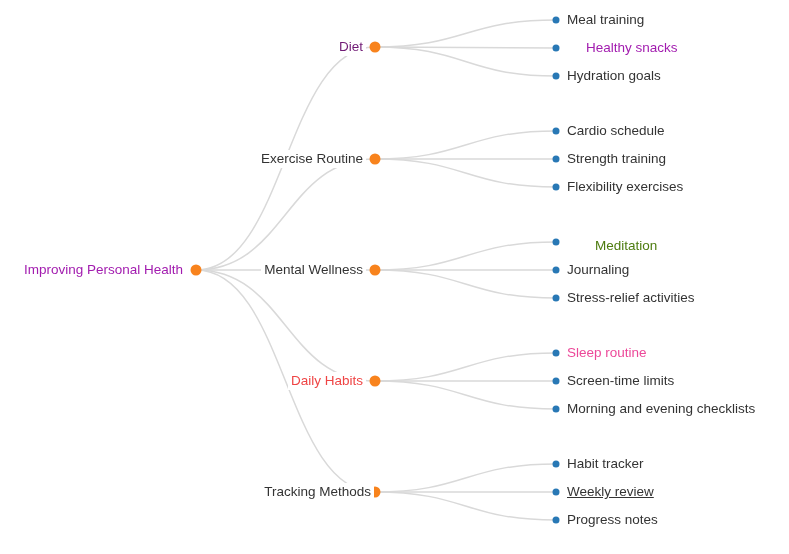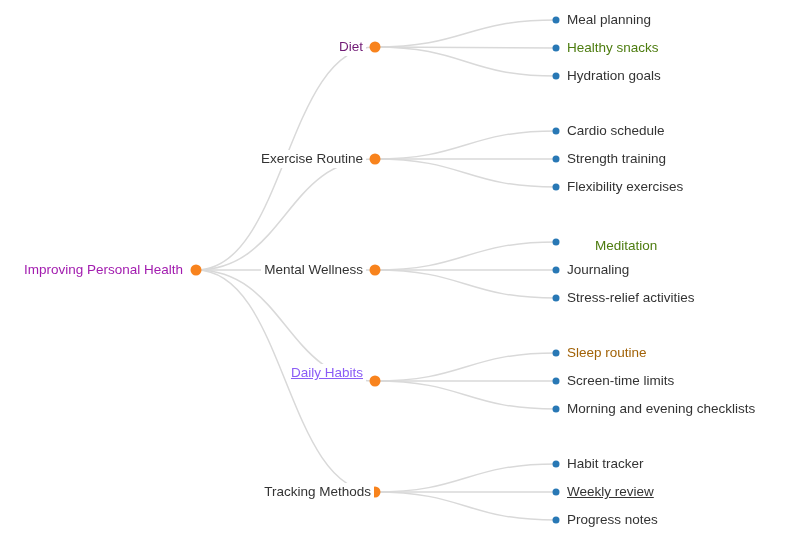--- a/index.html
+++ b/index.html
@@ -75,32 +75,32 @@
       <circle cx="556" cy="353" r="3.5" fill="#2878b5"></circle>
       <circle cx="556" cy="381" r="3.5" fill="#2878b5"></circle>
       <circle cx="556" cy="409" r="3.5" fill="#2878b5"></circle>
       <circle cx="375" cy="492" r="5.5" fill="#f8831d"></circle>
       <circle cx="556" cy="464" r="3.5" fill="#2878b5"></circle>
       <circle cx="556" cy="492" r="3.5" fill="#2878b5"></circle>
       <circle cx="556" cy="520" r="3.5" fill="#2878b5"></circle>
     </svg>
 <div class="node-label anchor-right" style="right: 603px; top: 270px; color: #a21caf;">Improving Personal Health</div>
     <div class="node-label anchor-right" style="right: 423px; top: 47px; color: #701a75;">Diet</div>
-    <div class="node-label" style="left: 564px; top: 20px; color: rgb(51, 51, 51);">Meal planning</div>
-    <div class="node-label" style="left: 564px; top: 48px; color: #4d7c0f;">Healthy snacks</div>
+    <div class="node-label" style="left: 564px; top: 20px; color: rgb(51, 51, 51);">Meal training</div>
+    <div class="node-label" style="left: 583px; top: 48px; color: #a21caf;">Healthy snacks</div>
     <div class="node-label" style="left: 564px; top: 76px; color: rgb(51, 51, 51);">Hydration goals</div>
     <div class="node-label anchor-right" style="right: 423px; top: 159px; color: rgb(51, 51, 51);">Exercise Routine</div>
     <div class="node-label" style="left: 564px; top: 131px; color: rgb(51, 51, 51);">Cardio schedule</div>
     <div class="node-label" style="left: 564px; top: 159px; color: rgb(51, 51, 51);">Strength training</div>
     <div class="node-label" style="left: 564px; top: 187px; color: rgb(51, 51, 51);">Flexibility exercises</div>
     <div class="node-label anchor-right" style="right: 423px; top: 270px; color: rgb(51, 51, 51);">Mental Wellness</div>
     <div class="node-label" style="left: 564px; top: 246px; color: #4d7c0f; margin-left: 28px;">Meditation</div>
     <div class="node-label" style="left: 564px; top: 270px; color: rgb(51, 51, 51);">Journaling</div>
     <div class="node-label" style="left: 564px; top: 298px; color: rgb(51, 51, 51);">Stress-relief activities</div>
-    <div class="node-label anchor-right" style="right: 423px; top: 373px; color: #8b5cf6; text-decoration: underline;">Daily Habits</div>
-    <div class="node-label" style="left: 564px; top: 353px; color: #a16207;">Sleep routine</div>
+    <div class="node-label anchor-right" style="right: 423px; top: 381px; color: #ef4444;">Daily Habits</div>
+    <div class="node-label" style="left: 564px; top: 353px; color: #ec4899;">Sleep routine</div>
     <div class="node-label" style="left: 564px; top: 381px; color: rgb(51, 51, 51);">Screen-time limits</div>
     <div class="node-label" style="left: 564px; top: 409px; color: rgb(51, 51, 51);">Morning and evening checklists</div>
     <div class="node-label anchor-right" style="right: 415px; top: 492px; color: rgb(51, 51, 51);">Tracking Methods</div>
     <div class="node-label" style="left: 564px; top: 464px; color: rgb(51, 51, 51);">Habit tracker</div>
     <div class="node-label" style="left: 564px; top: 492px; color: rgb(51, 51, 51); text-decoration: underline;">Weekly review</div>
     <div class="node-label" style="left: 564px; top: 520px; color: rgb(51, 51, 51);">Progress notes</div>
   </div>
 
 </body></html>

